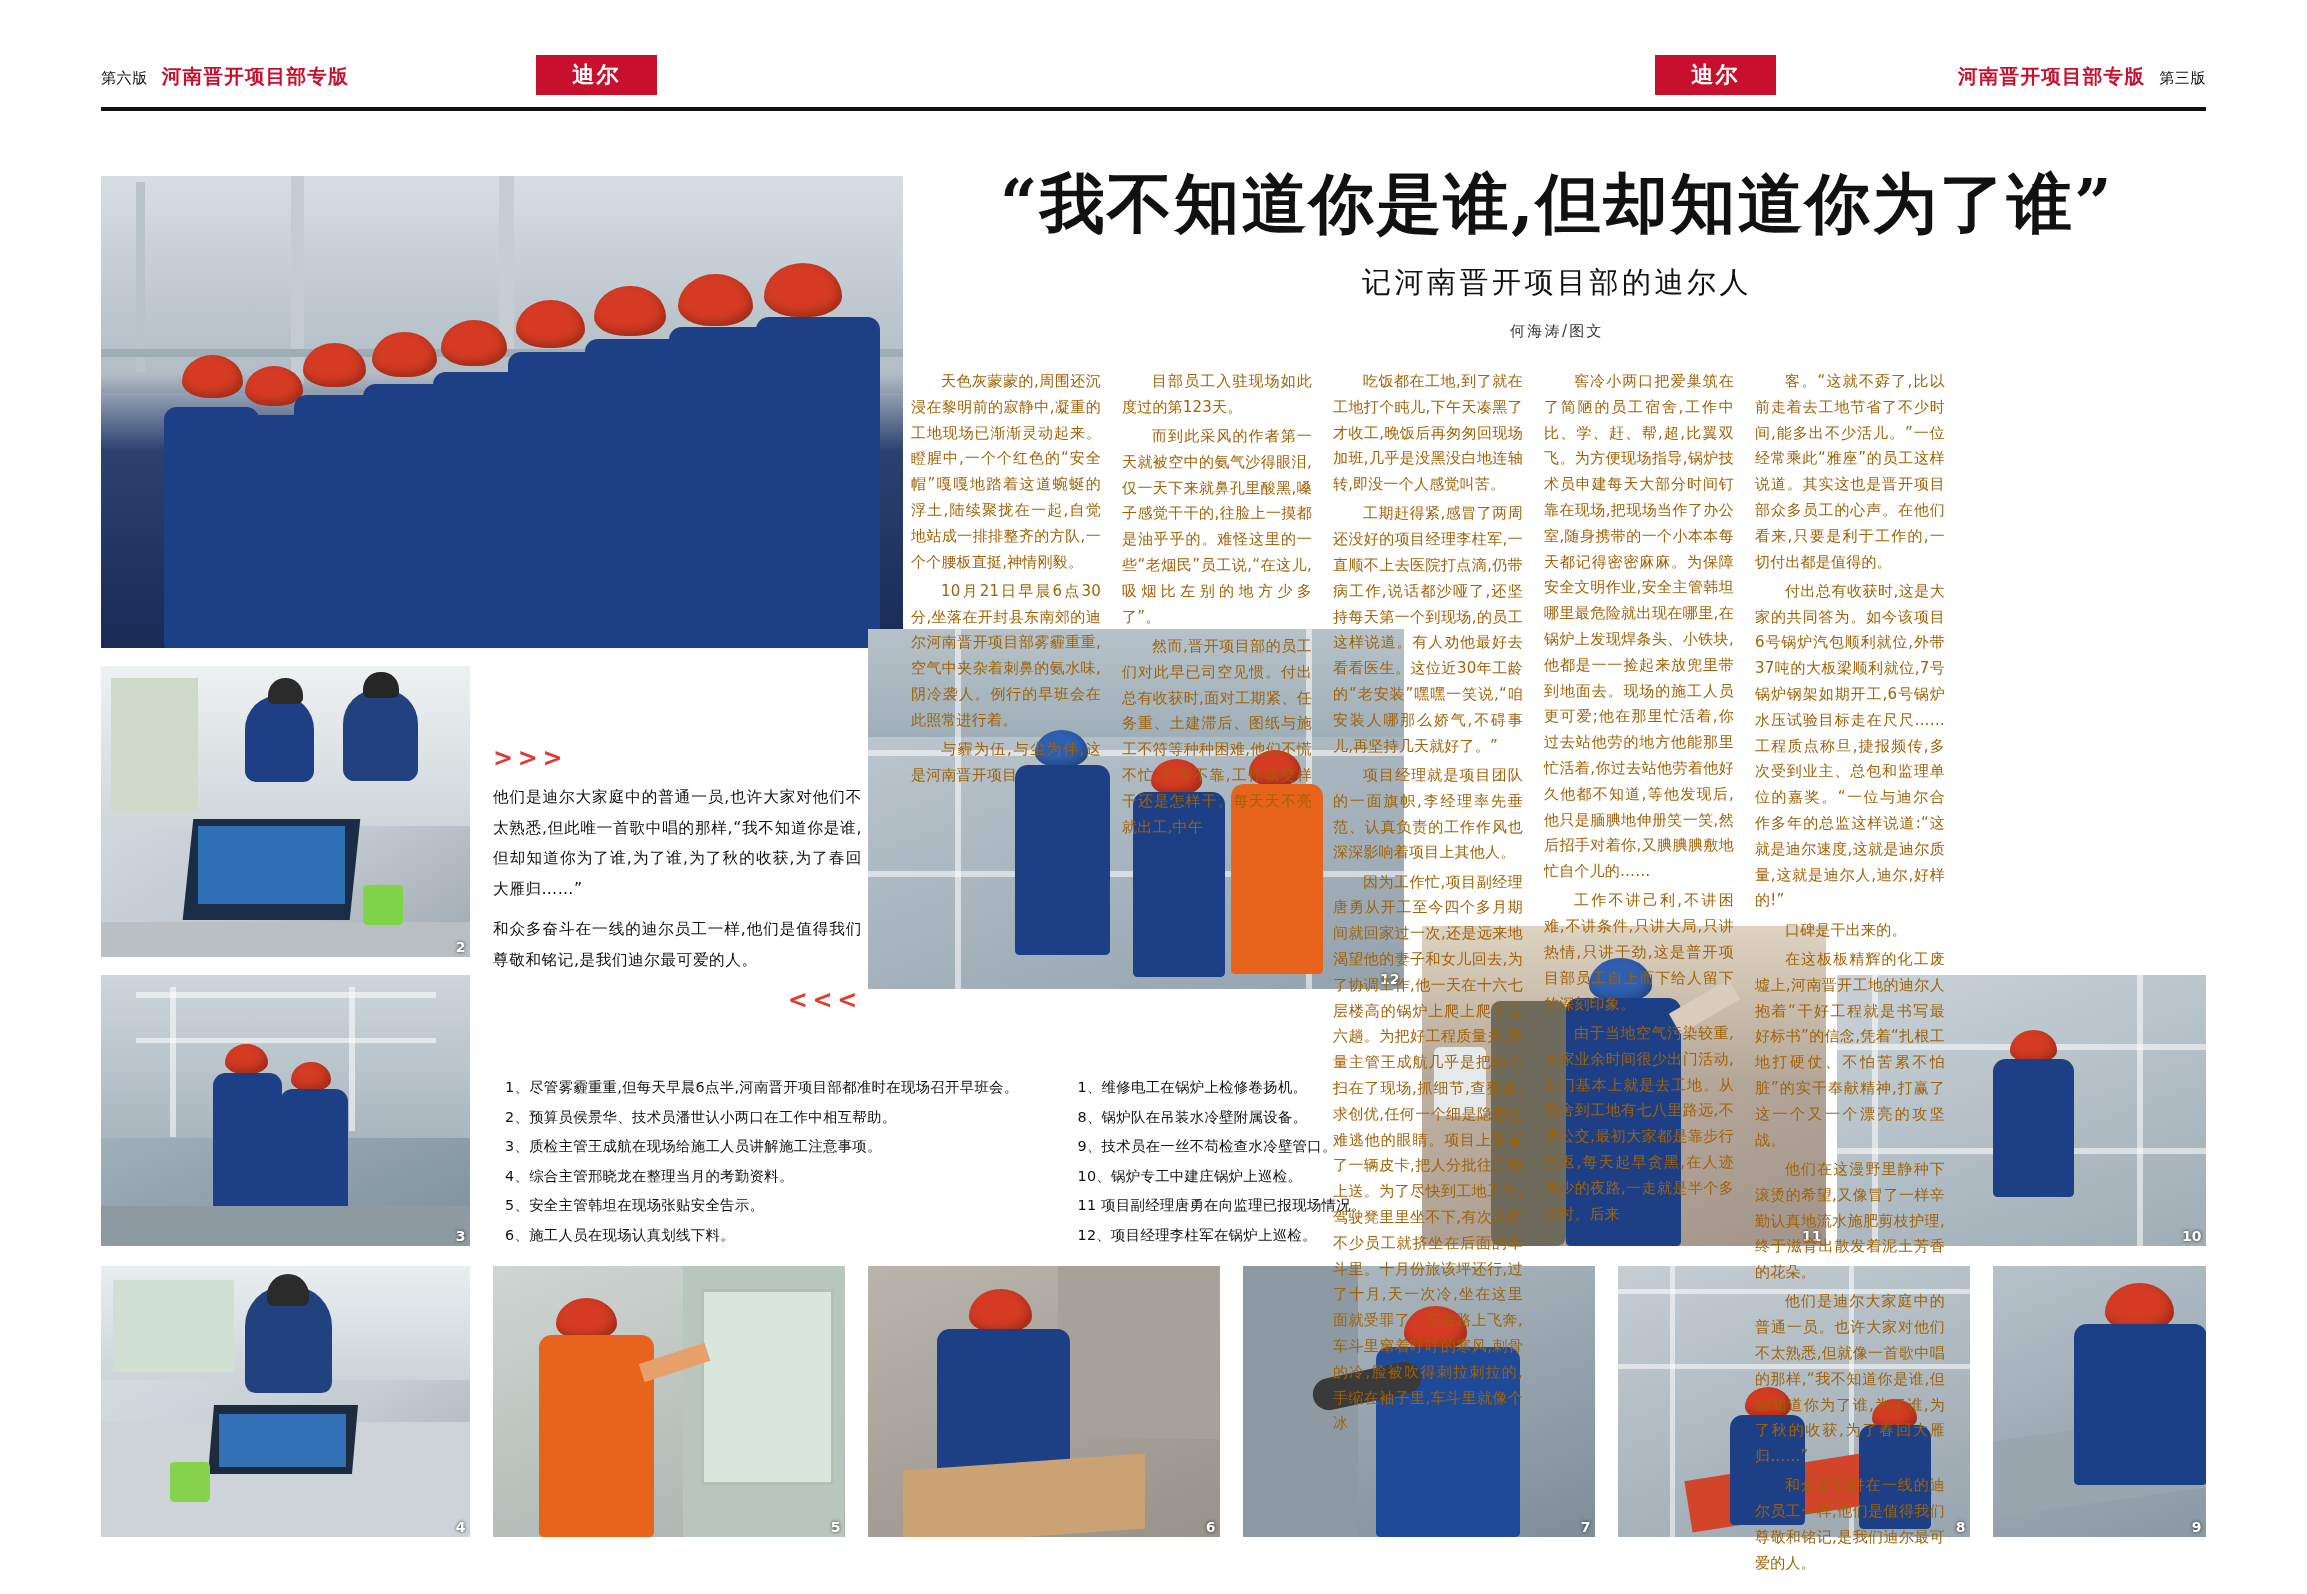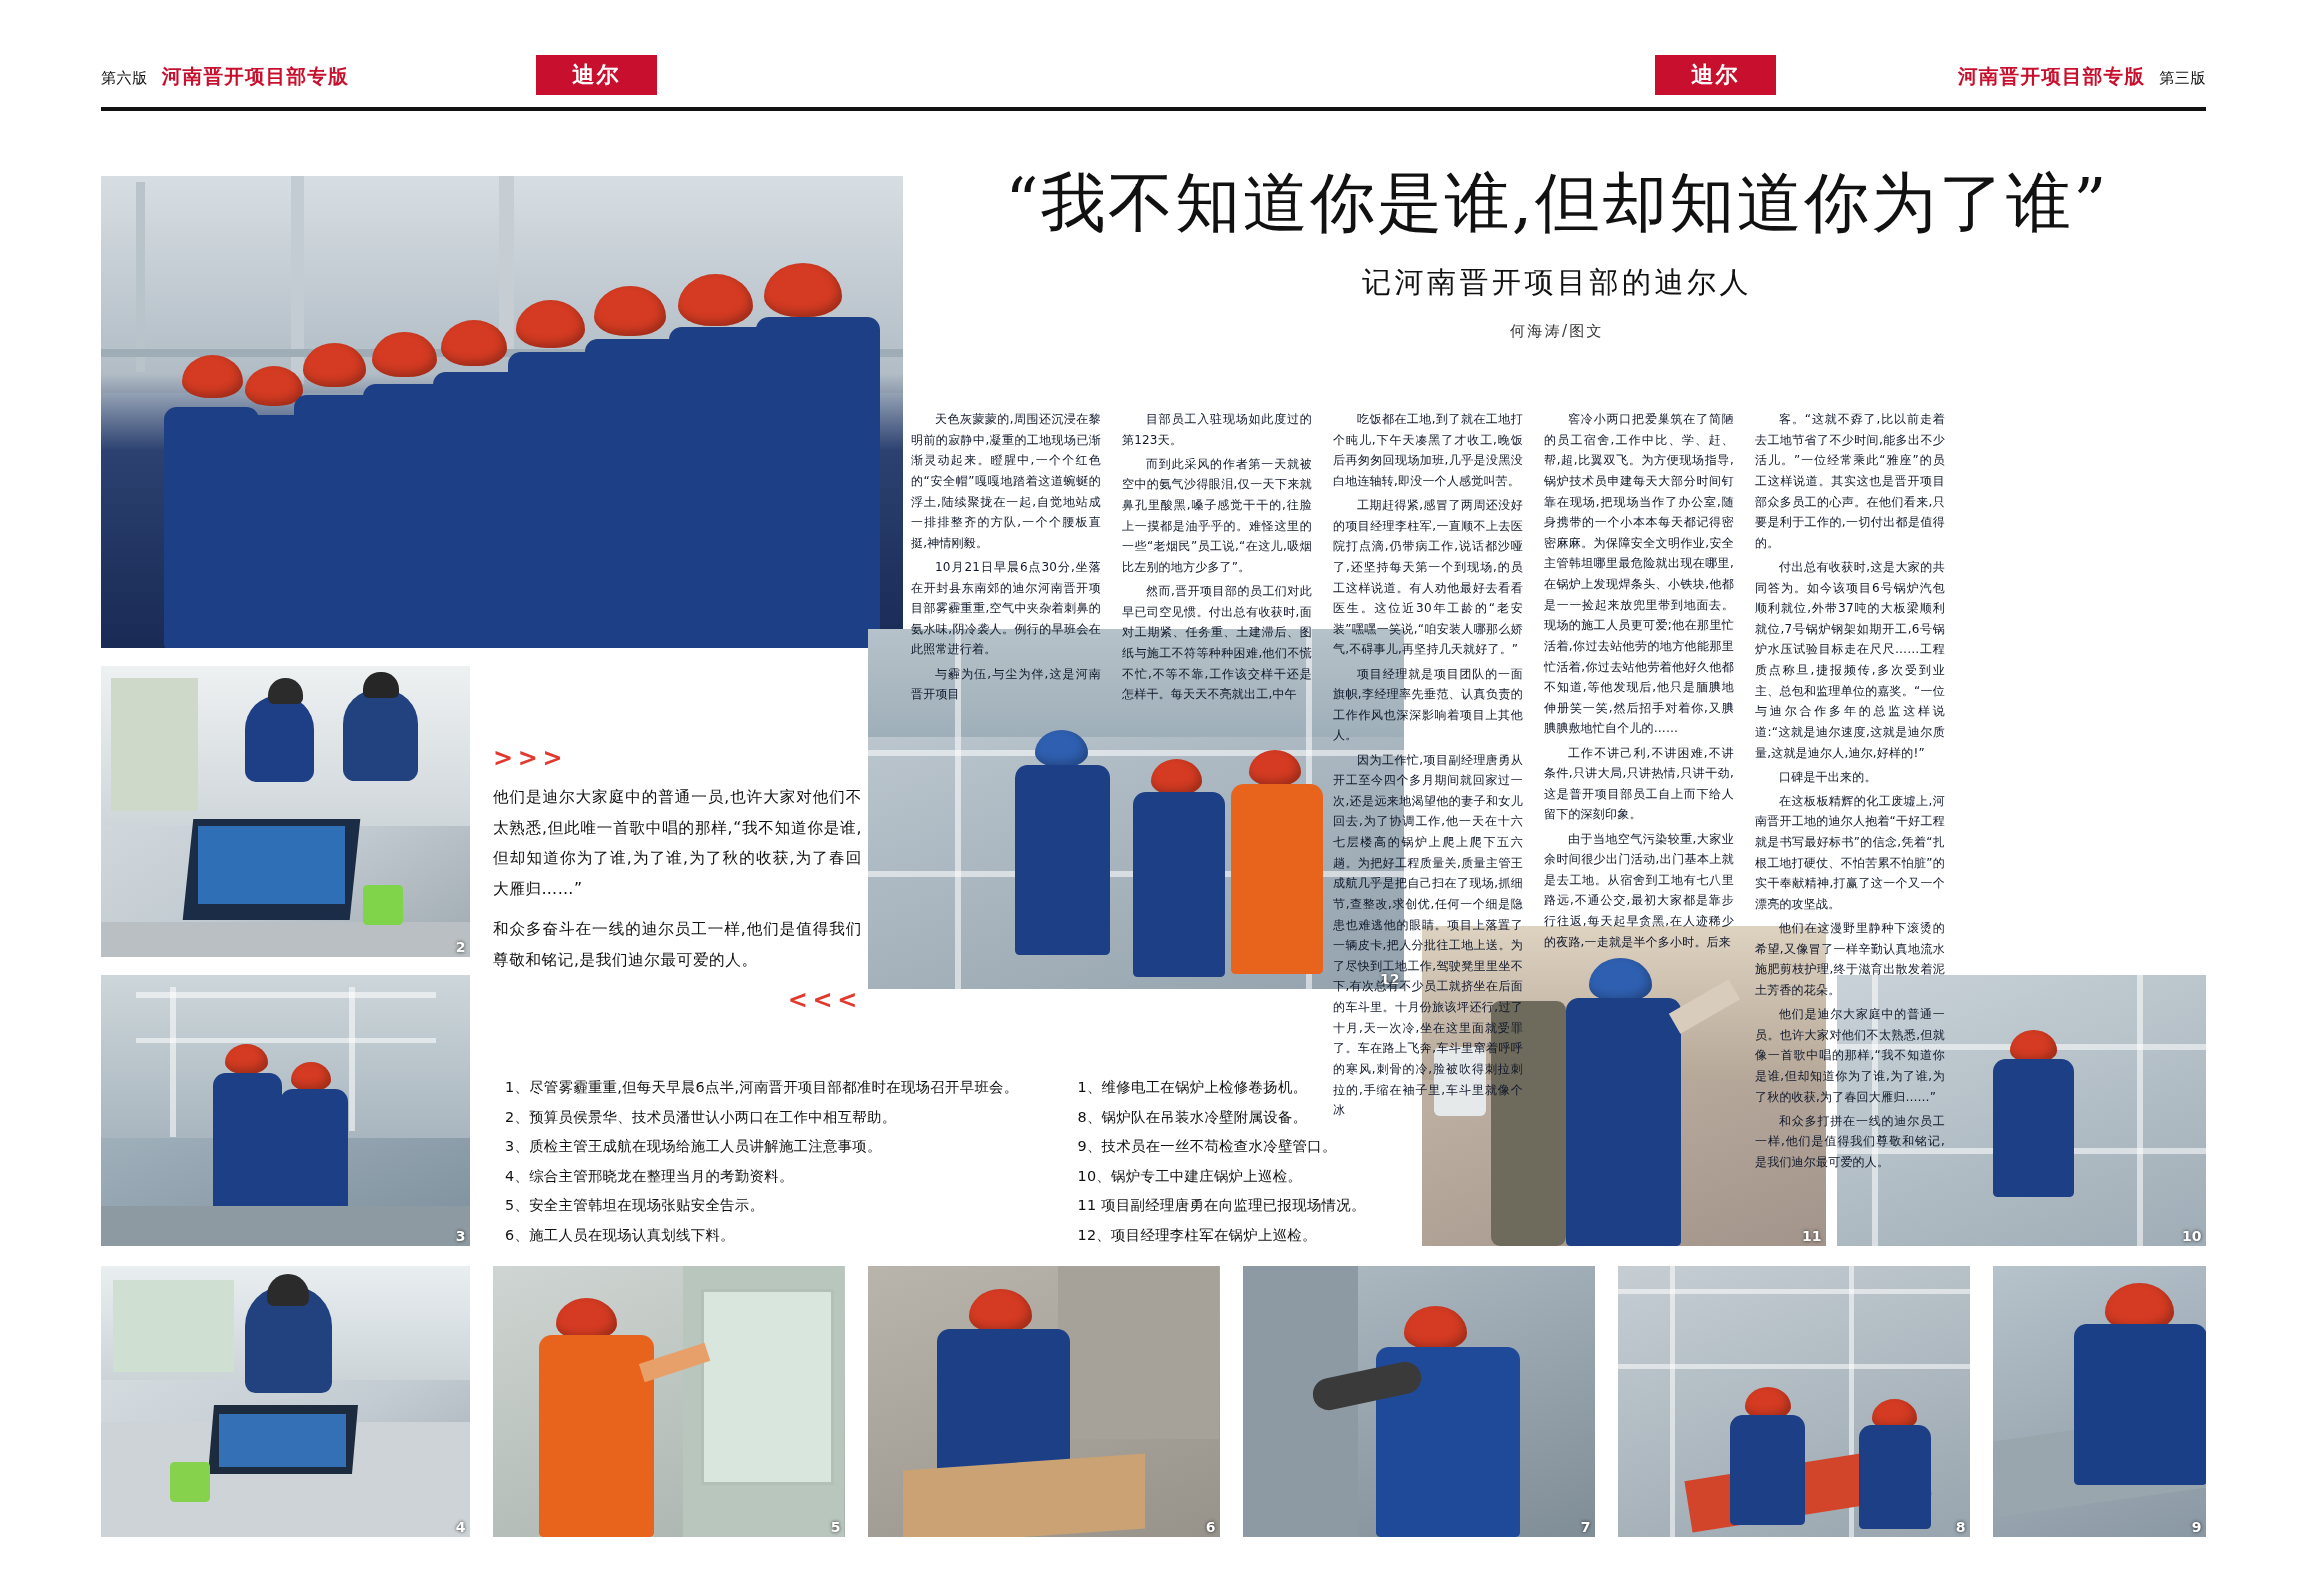--- a/index.html
+++ b/index.html
@@ -13,21 +13,21 @@
   .pagenum{font-size:15px;color:#111;font-family:"DejaVu Sans",sans-serif;letter-spacing:0.6px;}
   .mh-title{font-size:19.6px;color:#c8102e;font-weight:bold;letter-spacing:1.2px;}
   .rule{position:absolute;left:101px;top:107px;width:2105px;height:4px;background:#111;}
   .logo-box{position:absolute;top:55px;width:121px;height:40px;background:#c8102e;display:flex;align-items:center;justify-content:center;}
   .logo-box span{color:#fff;font-size:22px;font-weight:bold;letter-spacing:2.3px;font-family:"DejaVu Sans",sans-serif;}
   .logo-left{left:536px;}
   .logo-right{left:1655px;}
 
   
   .headline{position:absolute;left:911px;top:167px;width:1292px;text-align:center;}
-  .headline h1{margin:0;font-size:65px;line-height:1.12;font-weight:normal;font-family:"DejaVu Serif","Liberation Serif",serif;letter-spacing:2.3px;color:#111;}
+  .headline h1{margin:0;font-size:65px;line-height:1.12;font-weight:bold;font-family:"DejaVu Serif","Liberation Serif",serif;letter-spacing:2.3px;color:#111;}
   .subhead{margin-top:23px;font-size:29px;letter-spacing:3.5px;color:#111;font-family:"DejaVu Serif",serif;}
   .byline{margin-top:19.6px;font-size:15px;letter-spacing:2.3px;color:#333;}
 
   
   .photo{position:absolute;overflow:hidden;background:#9aa7b2;}
   .photo .cap{position:absolute;right:4.6px;bottom:2.3px;color:#fff;font-size:14px;font-weight:bold;text-shadow:0 0 3.5px rgba(0,0,0,.8);}
   .ph-sky{background:linear-gradient(180deg,#cfd8de 0%,#b6c2cb 45%,#98a6b0 100%);}
   .ph-ind{background:linear-gradient(160deg,#b9c4cc 0%,#9fb0bb 40%,#7d8f9c 100%);}
   .ph-room{background:linear-gradient(150deg,#dfe5e8 0%,#c3ccd2 60%,#9fa9b0 100%);}
   .workers{position:absolute;left:0;right:0;bottom:0;height:58%;background:linear-gradient(180deg,rgba(20,40,90,.0) 0%,rgba(22,44,98,.85) 28%,rgba(18,36,80,.95) 100%);}
@@ -43,21 +43,21 @@
   .arrows.rev{text-align:right;}
   .pq-text{font-size:15.6px;line-height:1.95;color:#111;text-align:justify;margin:10.4px 0;letter-spacing:0.6px;}
 
   
   .caplist{position:absolute;left:493px;top:1061px;width:848px;display:grid;grid-template-columns:1fr 1fr;gap:2.3px 35px;}
   .caplist li{list-style:none;font-size:14.4px;line-height:2.05;color:#111;letter-spacing:0.3px;white-space:nowrap;}
   .caplist ul{margin:12px;padding:0;}
 
   
   .cols{position:absolute;left:911px;top:369px;width:1298px;height:854px;display:flex;gap:21px;}
-  .col{width:190px;font-size:12px;line-height:1.72;text-align:justify;color:#0f172a;letter-spacing:0.2px;margin-top:40px;}
+  .col{width:190px;font-size:15px;line-height:1.72;text-align:justify;color:#a16207;letter-spacing:0.2px;}
   .col p{margin:0 0 3.5px 0;text-indent:2em;}
 </style>
 </head>
 <body>
 
 <div class="page">
 
   <div class="masthead">
     <div class="mh-left">
       <span class="pagenum">第六版</span>

